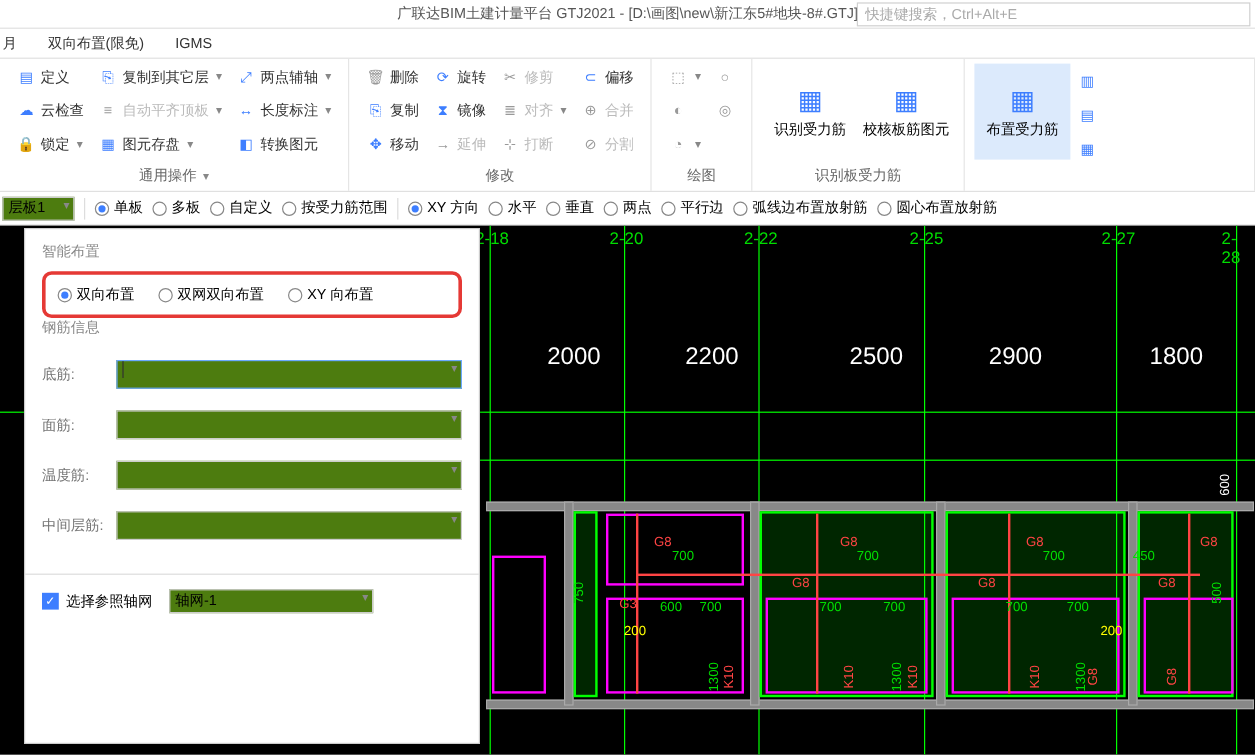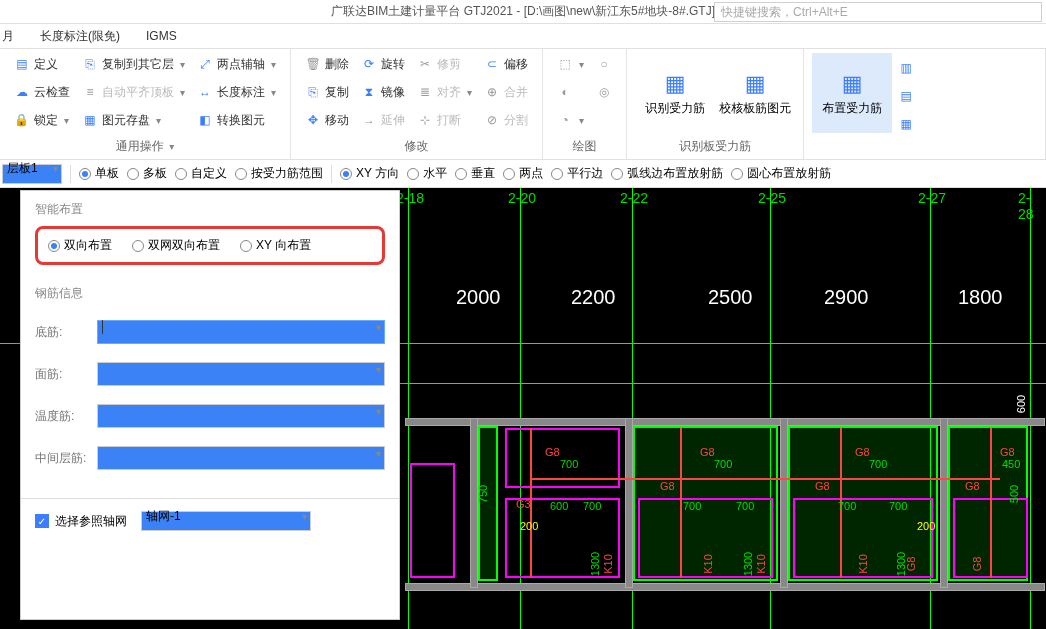--- a/index.html
+++ b/index.html
@@ -17,21 +17,21 @@
 .col{display:flex;flex-direction:column;gap:6px;padding:0 6px}
 .btn{display:flex;align-items:center;gap:4px;height:22px;color:#333;cursor:pointer}
 .btn.disabled{color:#bbb}
 .ico{width:16px;height:16px;display:inline-flex;align-items:center;justify-content:center;color:#3d7eff}
 .ico.gray{color:#999}
 .dd{color:#888;font-size:10px;margin-left:2px}
 .big-btn{display:flex;flex-direction:column;align-items:center;justify-content:center;gap:2px;width:80px;height:80px;cursor:pointer}
 .big-btn .ico{width:28px;height:28px;font-size:22px}
 .big-btn.active{background:#dceafc}
 .optbar{height:28px;border-bottom:1px solid #e0e0e0;display:flex;align-items:center;padding-left:2px;gap:8px;white-space:nowrap;overflow:hidden}
-.combo{height:20px;border:1px solid #ccc;padding:0 14px 10px 4px;display:inline-flex;align-items:center;position:relative;background:#3b82f6;min-width:60px}
+.combo{height:20px;border:1px solid #ccc;padding:0 14px 10px 4px;display:inline-flex;align-items:flex-start;position:relative;background:#4d7c0f;min-width:60px}
 .combo:after{content:"▾";position:absolute;right:3px;color:#888;font-size:10px}
 .radio{display:inline-flex;align-items:center;gap:4px;cursor:pointer}
 .radio .dot,.radio .dot-o{width:12px;height:12px;border:1px solid #888;border-radius:50%;display:inline-block;position:relative}
 .radio .dot:after{content:"";width:6px;height:6px;background:#3d7eff;border-radius:50%;position:absolute;top:2px;left:2px}
 .sep{width:1px;height:18px;background:#ddd}
 .canvas-area{position:absolute;left:0;right:0;top:188px;bottom:0;background:#000;overflow:hidden}
 .gridline{position:absolute;background:#0f0}
 .gridline.v{width:1px;top:0;bottom:0}
 .gridline.h{height:1px;left:400px;right:0}
 .axlabel{position:absolute;color:#0d0;font-size:14px;top:2px}
@@ -59,21 +59,21 @@
 
 <div class="titlebar">
   <span class="title">广联达BIM土建计量平台 GTJ2021 - [D:\画图\new\新江东5#地块-8#.GTJ]</span>
   <div class="search-box">
       <span>快捷键搜索，Ctrl+Alt+E</span>
     </div>
 </div>
 
 <div class="menubar">
   <span style="margin-left:-6px">月</span>
-  <span>长度标注(限免)</span>
+  <span>双向布置(限免)</span>
   <span>IGMS</span>
 </div>
 
 <div class="ribbon">
   <div class="ribbon-group">
     <div class="grp-body">
       <div class="col">
         <div class="btn">
             <span class="ico">▤</span>
             <span>定义</span>
@@ -362,21 +362,21 @@
   <span class="rtxt" style="left:516px;top:310px">G3</span>
 
   <span class="gtxt" style="left:560px;top:270px">700</span>
   <span class="gtxt" style="left:714px;top:270px">700</span>
   <span class="gtxt" style="left:869px;top:270px">700</span>
   <span class="gtxt" style="left:583px;top:312px">700</span>
   <span class="gtxt" style="left:683px;top:312px">700</span>
   <span class="gtxt" style="left:736px;top:312px">700</span>
   <span class="gtxt" style="left:838px;top:312px">700</span>
   <span class="gtxt" style="left:889px;top:312px">700</span>
-  <span class="gtxt" style="left:1002px;top:270px">450</span>
+  <span class="gtxt" style="left:944px;top:270px">450</span>
   <span class="gtxt" style="left:1005px;top:300px;transform:rotate(-90deg)">500</span>
   <span class="gtxt" style="left:474px;top:300px;transform:rotate(-90deg)">750</span>
   <span class="gtxt" style="left:550px;top:312px">600</span>
 
   <span class="ytxt" style="left:520px;top:332px">200</span>
   <span class="ytxt" style="left:917px;top:332px">200</span>
   <span class="gtxt" style="left:583px;top:370px;transform:rotate(-90deg)">1300</span>
   <span class="gtxt" style="left:736px;top:370px;transform:rotate(-90deg)">1300</span>
   <span class="gtxt" style="left:889px;top:370px;transform:rotate(-90deg)">1300</span>
 
@@ -398,21 +398,21 @@
         </span>
       <span class="radio">
           <span class="dot-o"></span>
           <span>双网双向布置</span>
         </span>
       <span class="radio">
           <span class="dot-o"></span>
           <span>XY 向布置</span>
         </span>
     </div>
-    <div class="panel-title" style="margin-top:20px">钢筋信息</div>
+    <div class="panel-title" style="margin-top:0">钢筋信息</div>
     <div class="form-row">
         <label>底筋:</label>
         <span class="combo" style="border-color:#6aa9ff">
           <span style="width:1px;height:14px;background:#333;display:inline-block"></span>
         </span>
       </div>
     <div class="form-row">
         <label>面筋:</label>
         <span class="combo"></span>
       </div>

